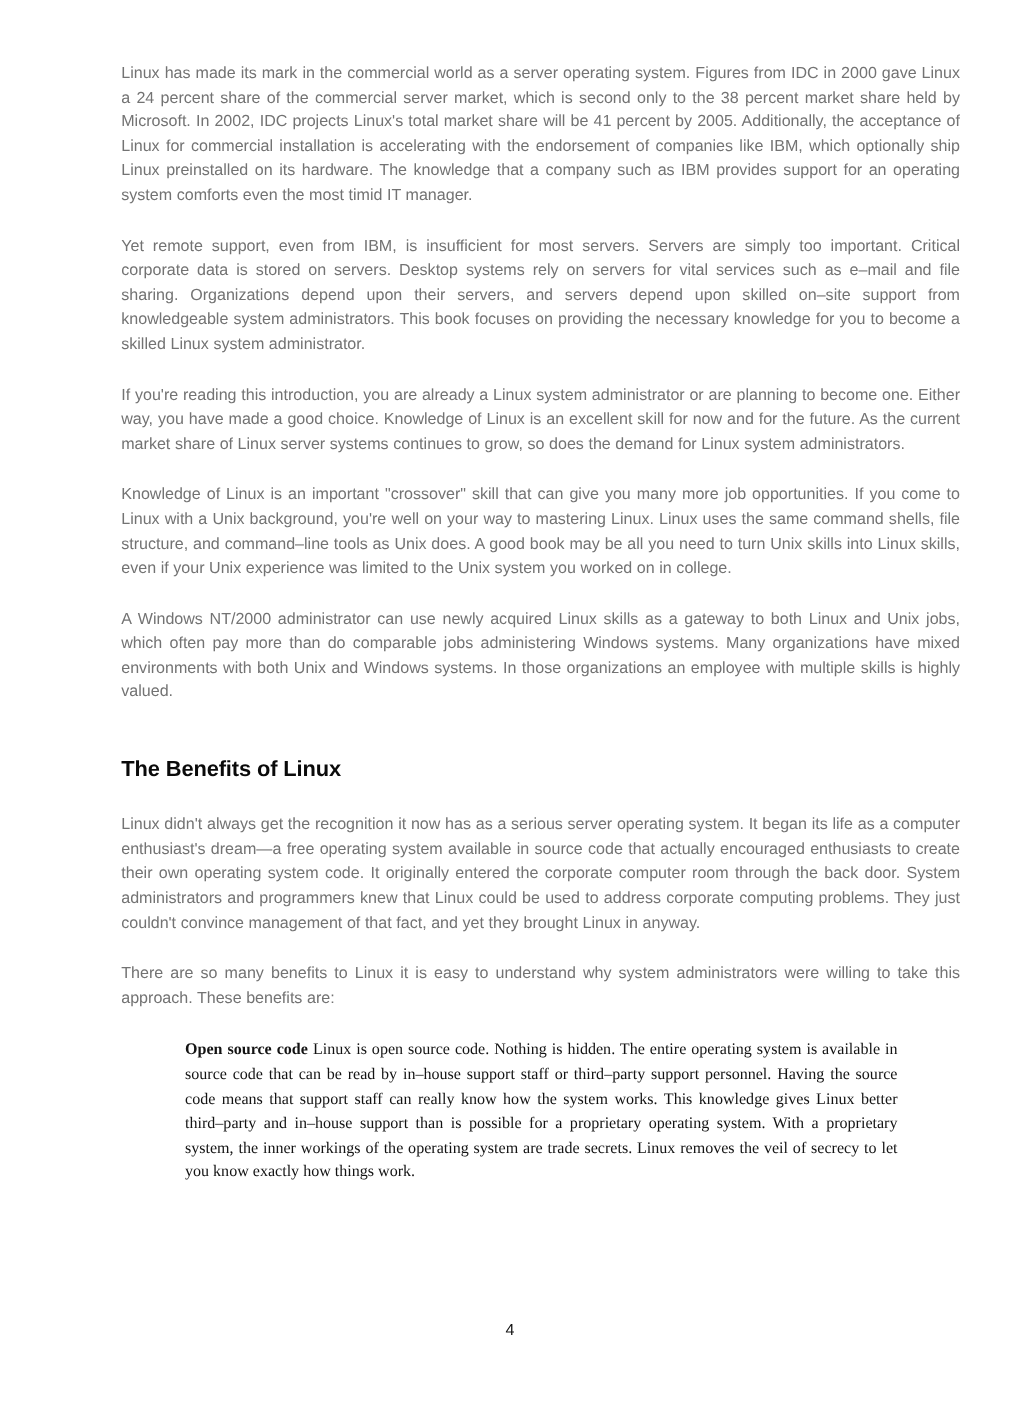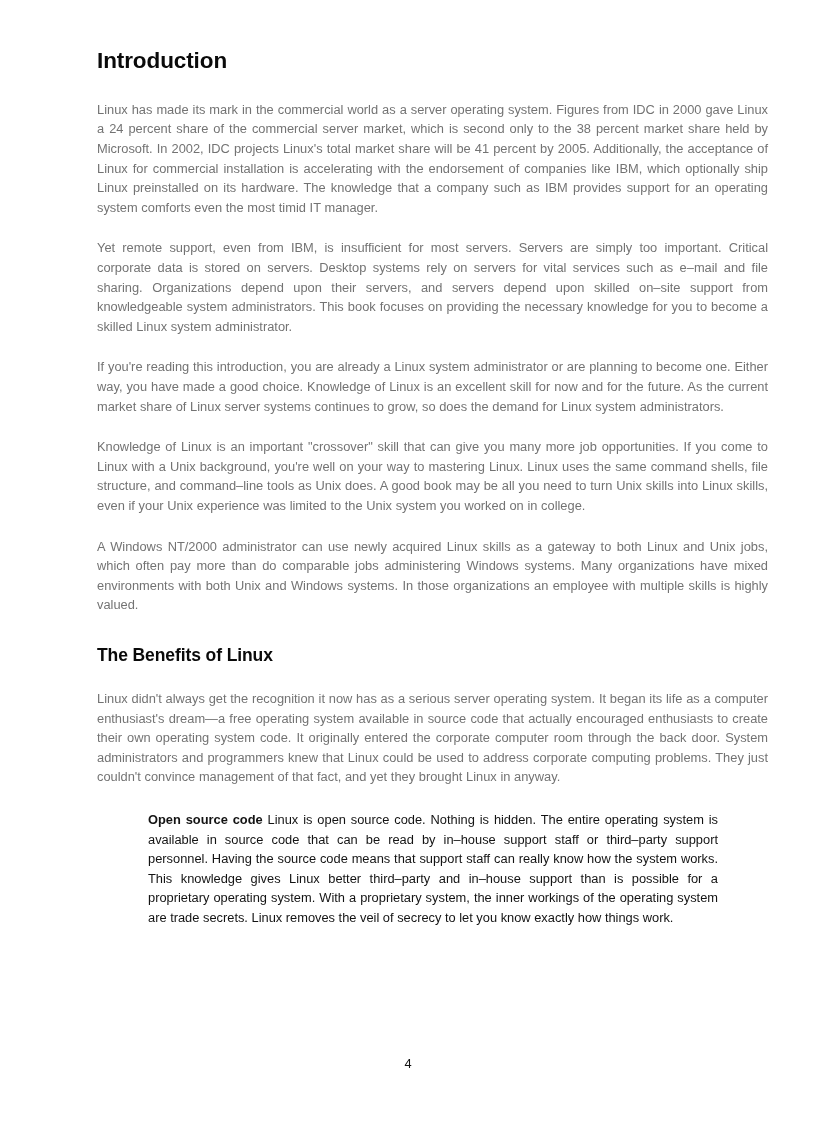--- a/index.html
+++ b/index.html
@@ -28,39 +28,40 @@
     font-weight: bold;
     line-height: 1.15;
     margin: 0 0 26px 0;
     letter-spacing: -0.1px;
     color: #0a0a0a;
   }
   h2.doc-subtitle {
     font-size: 17.5px;
     font-weight: bold;
     line-height: 1.15;
-    margin: 30px 0 24px 0;
+    margin: 42px 0 24px 0;
     letter-spacing: -0.1px;
     color: #0a0a0a;
   }
   p.body-par {
     font-size: 12.85px;
     line-height: 19.6px;
     margin: 0 0 21px 0;
     text-align: justify;
     text-justify: inter-word;
     color: #737373;
     word-spacing: 0.1px;
   }
   p.body-par:last-child {
     margin-bottom: 0;
   }
   .indent-block {
     margin: 23px 0 0 51px;
     width: 570px;
+    font-family: Liberation Serif, serif;
   }
   .indent-block p {
     font-size: 12.85px;
     line-height: 19.6px;
     margin: 0;
     text-align: justify;
     text-justify: inter-word;
     color: #131313;
   }
   .lead-term {
@@ -76,36 +77,36 @@
     line-height: 16px;
     color: #131313;
   }
 </style>
 </head>
 <body>
 
 <div class="page">
   <div class="content">
 
-    <h1 class="doc-title">Introduction</h1>
 
     <p class="body-par">Linux has made its mark in the commercial world as a server operating system. Figures from IDC in 2000 gave Linux a 24 percent share of the commercial server market, which is second only to the 38 percent market share held by Microsoft. In 2002, IDC projects Linux's total market share will be 41 percent by 2005. Additionally, the acceptance of Linux for commercial installation is accelerating with the endorsement of companies like IBM, which optionally ship Linux preinstalled on its hardware. The knowledge that a company such as IBM provides support for an operating system comforts even the most timid IT manager.</p>
 
     <p class="body-par">Yet remote support, even from IBM, is insufficient for most servers. Servers are simply too important. Critical corporate data is stored on servers. Desktop systems rely on servers for vital services such as e–mail and file sharing. Organizations depend upon their servers, and servers depend upon skilled on–site support from knowledgeable system administrators. This book focuses on providing the necessary knowledge for you to become a skilled Linux system administrator.</p>
 
     <p class="body-par">If you're reading this introduction, you are already a Linux system administrator or are planning to become one. Either way, you have made a good choice. Knowledge of Linux is an excellent skill for now and for the future. As the current market share of Linux server systems continues to grow, so does the demand for Linux system administrators.</p>
 
     <p class="body-par">Knowledge of Linux is an important "crossover" skill that can give you many more job opportunities. If you come to Linux with a Unix background, you're well on your way to mastering Linux. Linux uses the same command shells, file structure, and command–line tools as Unix does. A good book may be all you need to turn Unix skills into Linux skills, even if your Unix experience was limited to the Unix system you worked on in college.</p>
 
     <p class="body-par">A Windows NT/2000 administrator can use newly acquired Linux skills as a gateway to both Linux and Unix jobs, which often pay more than do comparable jobs administering Windows systems. Many organizations have mixed environments with both Unix and Windows systems. In those organizations an employee with multiple skills is highly valued.</p>
 
     <h2 class="doc-subtitle">The Benefits of Linux</h2>
 
     <p class="body-par">Linux didn't always get the recognition it now has as a serious server operating system. It began its life as a computer enthusiast's dream—a free operating system available in source code that actually encouraged enthusiasts to create their own operating system code. It originally entered the corporate computer room through the back door. System administrators and programmers knew that Linux could be used to address corporate computing problems. They just couldn't convince management of that fact, and yet they brought Linux in anyway.</p>
 
+    <p class="body-par">There are so many benefits to Linux it is easy to understand why system administrators were willing to take this approach. These benefits are:</p>
 
     <div class="indent-block">
       <p><span class="lead-term">Open source code</span><span> Linux is open source code. Nothing is hidden. The entire operating system is available in source code that can be read by in–house support staff or third–party support personnel. Having the source code means that support staff can really know how the system works. This knowledge gives Linux better third–party and in–house support than is possible for a proprietary operating system. With a proprietary system, the inner workings of the operating system are trade secrets. Linux removes the veil of secrecy to let you know exactly how things work.</span></p>
     </div>
 
   </div>
 
   <div class="page-number">4</div>
 </div>
 

